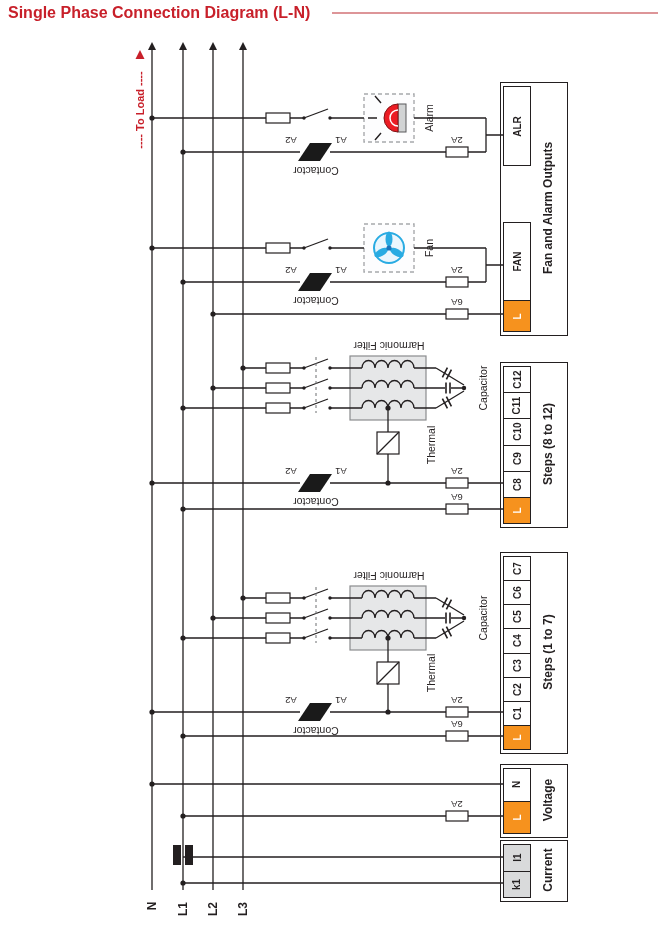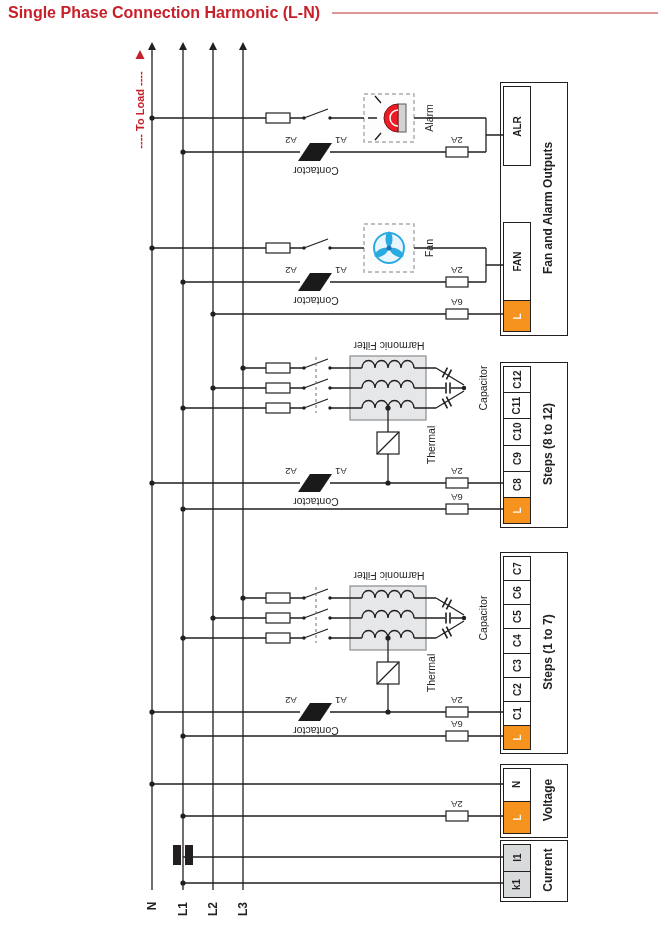--- a/index.html
+++ b/index.html
@@ -23,21 +23,21 @@
   .cell span{transform:rotate(-90deg);font-size:10px;font-weight:bold;white-space:nowrap}
   .cell.orange{background:#f6921e}
   .cell.orange span{color:#fff}
   .cell.gray{background:#d9dadb}
 </style>
 </head>
 <body>
 
 <div class="canvas">
 
-  <div class="title">Single Phase Connection Harmonic (L-N)</div>
+  <div class="title">Single Phase Connection Diagram (L-N)</div>
   <div class="title-line"></div>
 
   <svg width="665" height="934">
 
     <rect x="350" y="356" width="76" height="64" fill="#e6e7e8" stroke="#8a8c8e" stroke-width="1.2"></rect>
     <rect x="350" y="586" width="76" height="64" fill="#e6e7e8" stroke="#8a8c8e" stroke-width="1.2"></rect>
 
     <rect x="364" y="94" width="50" height="48" fill="#fdfdfe" stroke="#a7a9ac" stroke-width="1.4" stroke-dasharray="4 3"></rect>
     <rect x="364" y="224" width="50" height="48" fill="#fdfdfe" stroke="#a7a9ac" stroke-width="1.4" stroke-dasharray="4 3"></rect>
 

